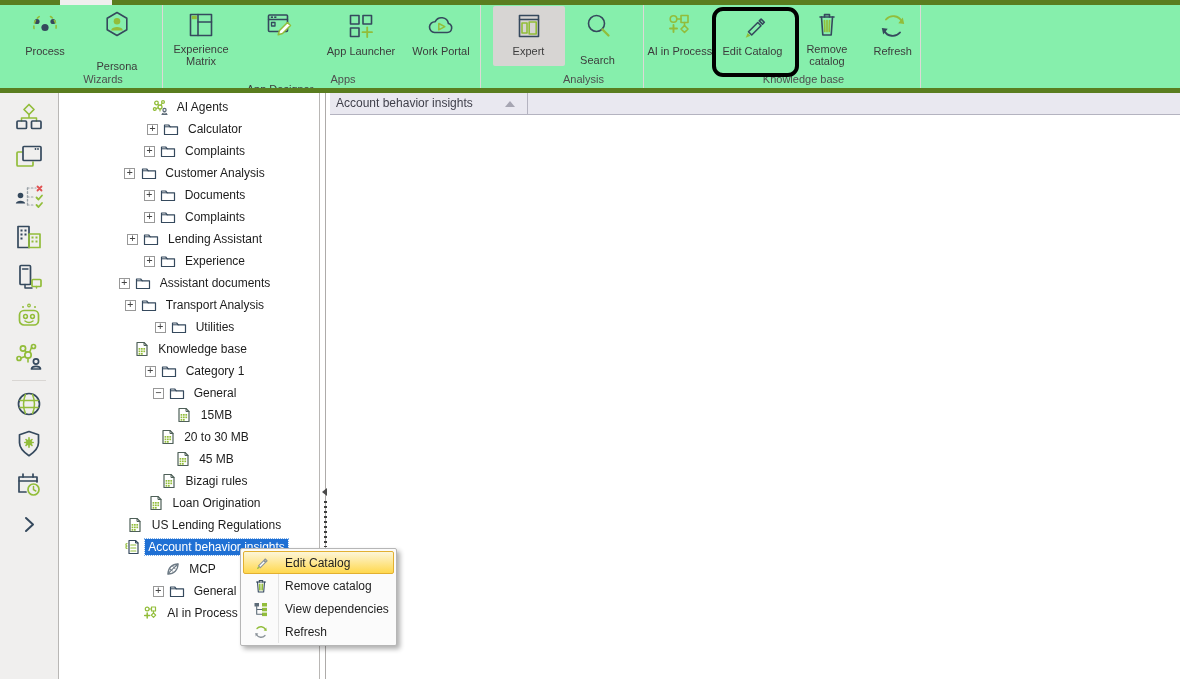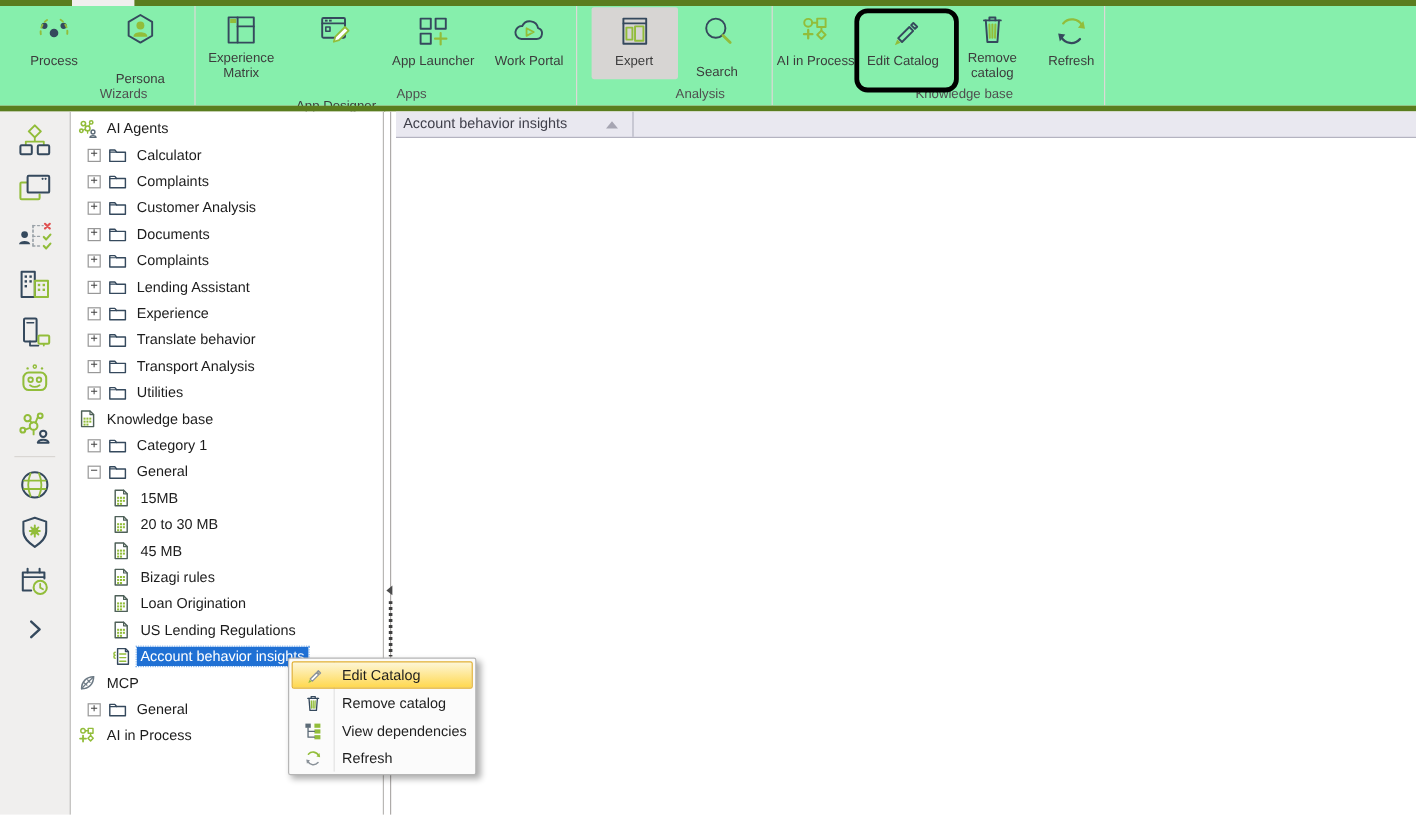--- a/index.html
+++ b/index.html
@@ -22,21 +22,21 @@
   .ribbon-btn.selected{background:#d7d5d3;}
   .rg-label{position:absolute;left:0;right:0;bottom:3px;text-align:center;font-size:11px;color:#4f4f4f;padding-left:44px;}
   .edit-catalog-box{position:absolute;left:712px;top:7px;width:79px;height:62px;border:4px solid #000;border-radius:11px;pointer-events:none;z-index:6;}
   .green-divider{position:absolute;left:0;top:88px;width:1180px;height:5px;background:#5a7d1f;}
   
   .sidebar{position:absolute;left:0;top:93px;width:58px;height:586px;background:#f0efee;display:flex;flex-direction:column;align-items:center;padding-top:4px;box-sizing:border-box;}
   .side-slot{width:40px;height:40px;display:flex;align-items:center;justify-content:center;flex:0 0 auto;}
   .side-divider{width:34px;border-top:1px solid #d9d6d3;margin:3px 0;flex:0 0 auto;}
   
   .tree-panel{position:absolute;left:58px;top:93px;width:262px;height:586px;background:#fff;border-left:1px solid #b9b7b5;border-right:1px solid #b9b7b5;box-sizing:border-box;padding-top:3px;overflow:hidden;}
-  .tree-row{height:22px;display:flex;align-items:center;font-size:12px;color:#1c1c1c;white-space:nowrap;}
+  .tree-row{height:22px;display:flex;align-items:center;font-size:12px;color:#1c1c1c;white-space:nowrap;justify-content:center;}
   .tree-row.lv0{padding-left:5px;}
   .tree-row.lv1{padding-left:14px;}
   .tree-row.lv2{padding-left:33px;}
   .expander{width:11px;height:11px;box-sizing:border-box;border:1px solid #989898;background:#fff;font-size:10px;line-height:8px;text-align:center;color:#444;margin-right:5px;flex:0 0 auto;font-family:"DejaVu Sans Mono",monospace;}
   .t-icon{width:17px;height:17px;margin-right:5px;display:flex;align-items:center;justify-content:center;flex:0 0 auto;}
   .t-label{padding:1px 3px;}
   .tree-row.selected .t-label{background:#1f70d4;color:#fff;outline:1px dotted #7fb0ea;}
   
   .splitter{position:absolute;left:321px;top:93px;width:9px;height:586px;background:#fff;}
   .splitter .line{position:absolute;left:4px;top:0;bottom:0;width:1px;background:#aeaba9;}
@@ -414,21 +414,21 @@
       <span class="t-label">Experience</span>
     </div>
     <div class="tree-row lv1">
       <span class="expander">+</span>
       <span class="t-icon">
         <svg width="16" height="16" viewBox="0 0 16 16" fill="none" stroke-linecap="round" stroke-linejoin="round">
           <path d="M1.5,4 h4.2 l1.5,1.8 H14.5 V13.5 H1.5 z" stroke="#35495d" stroke-width="1.2" fill="#fff"></path>
           <path d="M1.5,5.8 H7.2" stroke="#35495d" stroke-width="1"></path>
         </svg>
       </span>
-      <span class="t-label">Translate behavior</span>
+      <span class="t-label">Assistant documents</span>
     </div>
     <div class="tree-row lv1">
       <span class="expander">+</span>
       <span class="t-icon">
         <svg width="16" height="16" viewBox="0 0 16 16" fill="none" stroke-linecap="round" stroke-linejoin="round">
           <path d="M1.5,4 h4.2 l1.5,1.8 H14.5 V13.5 H1.5 z" stroke="#35495d" stroke-width="1.2" fill="#fff"></path>
           <path d="M1.5,5.8 H7.2" stroke="#35495d" stroke-width="1"></path>
         </svg>
       </span>
       <span class="t-label">Transport Analysis</span>

